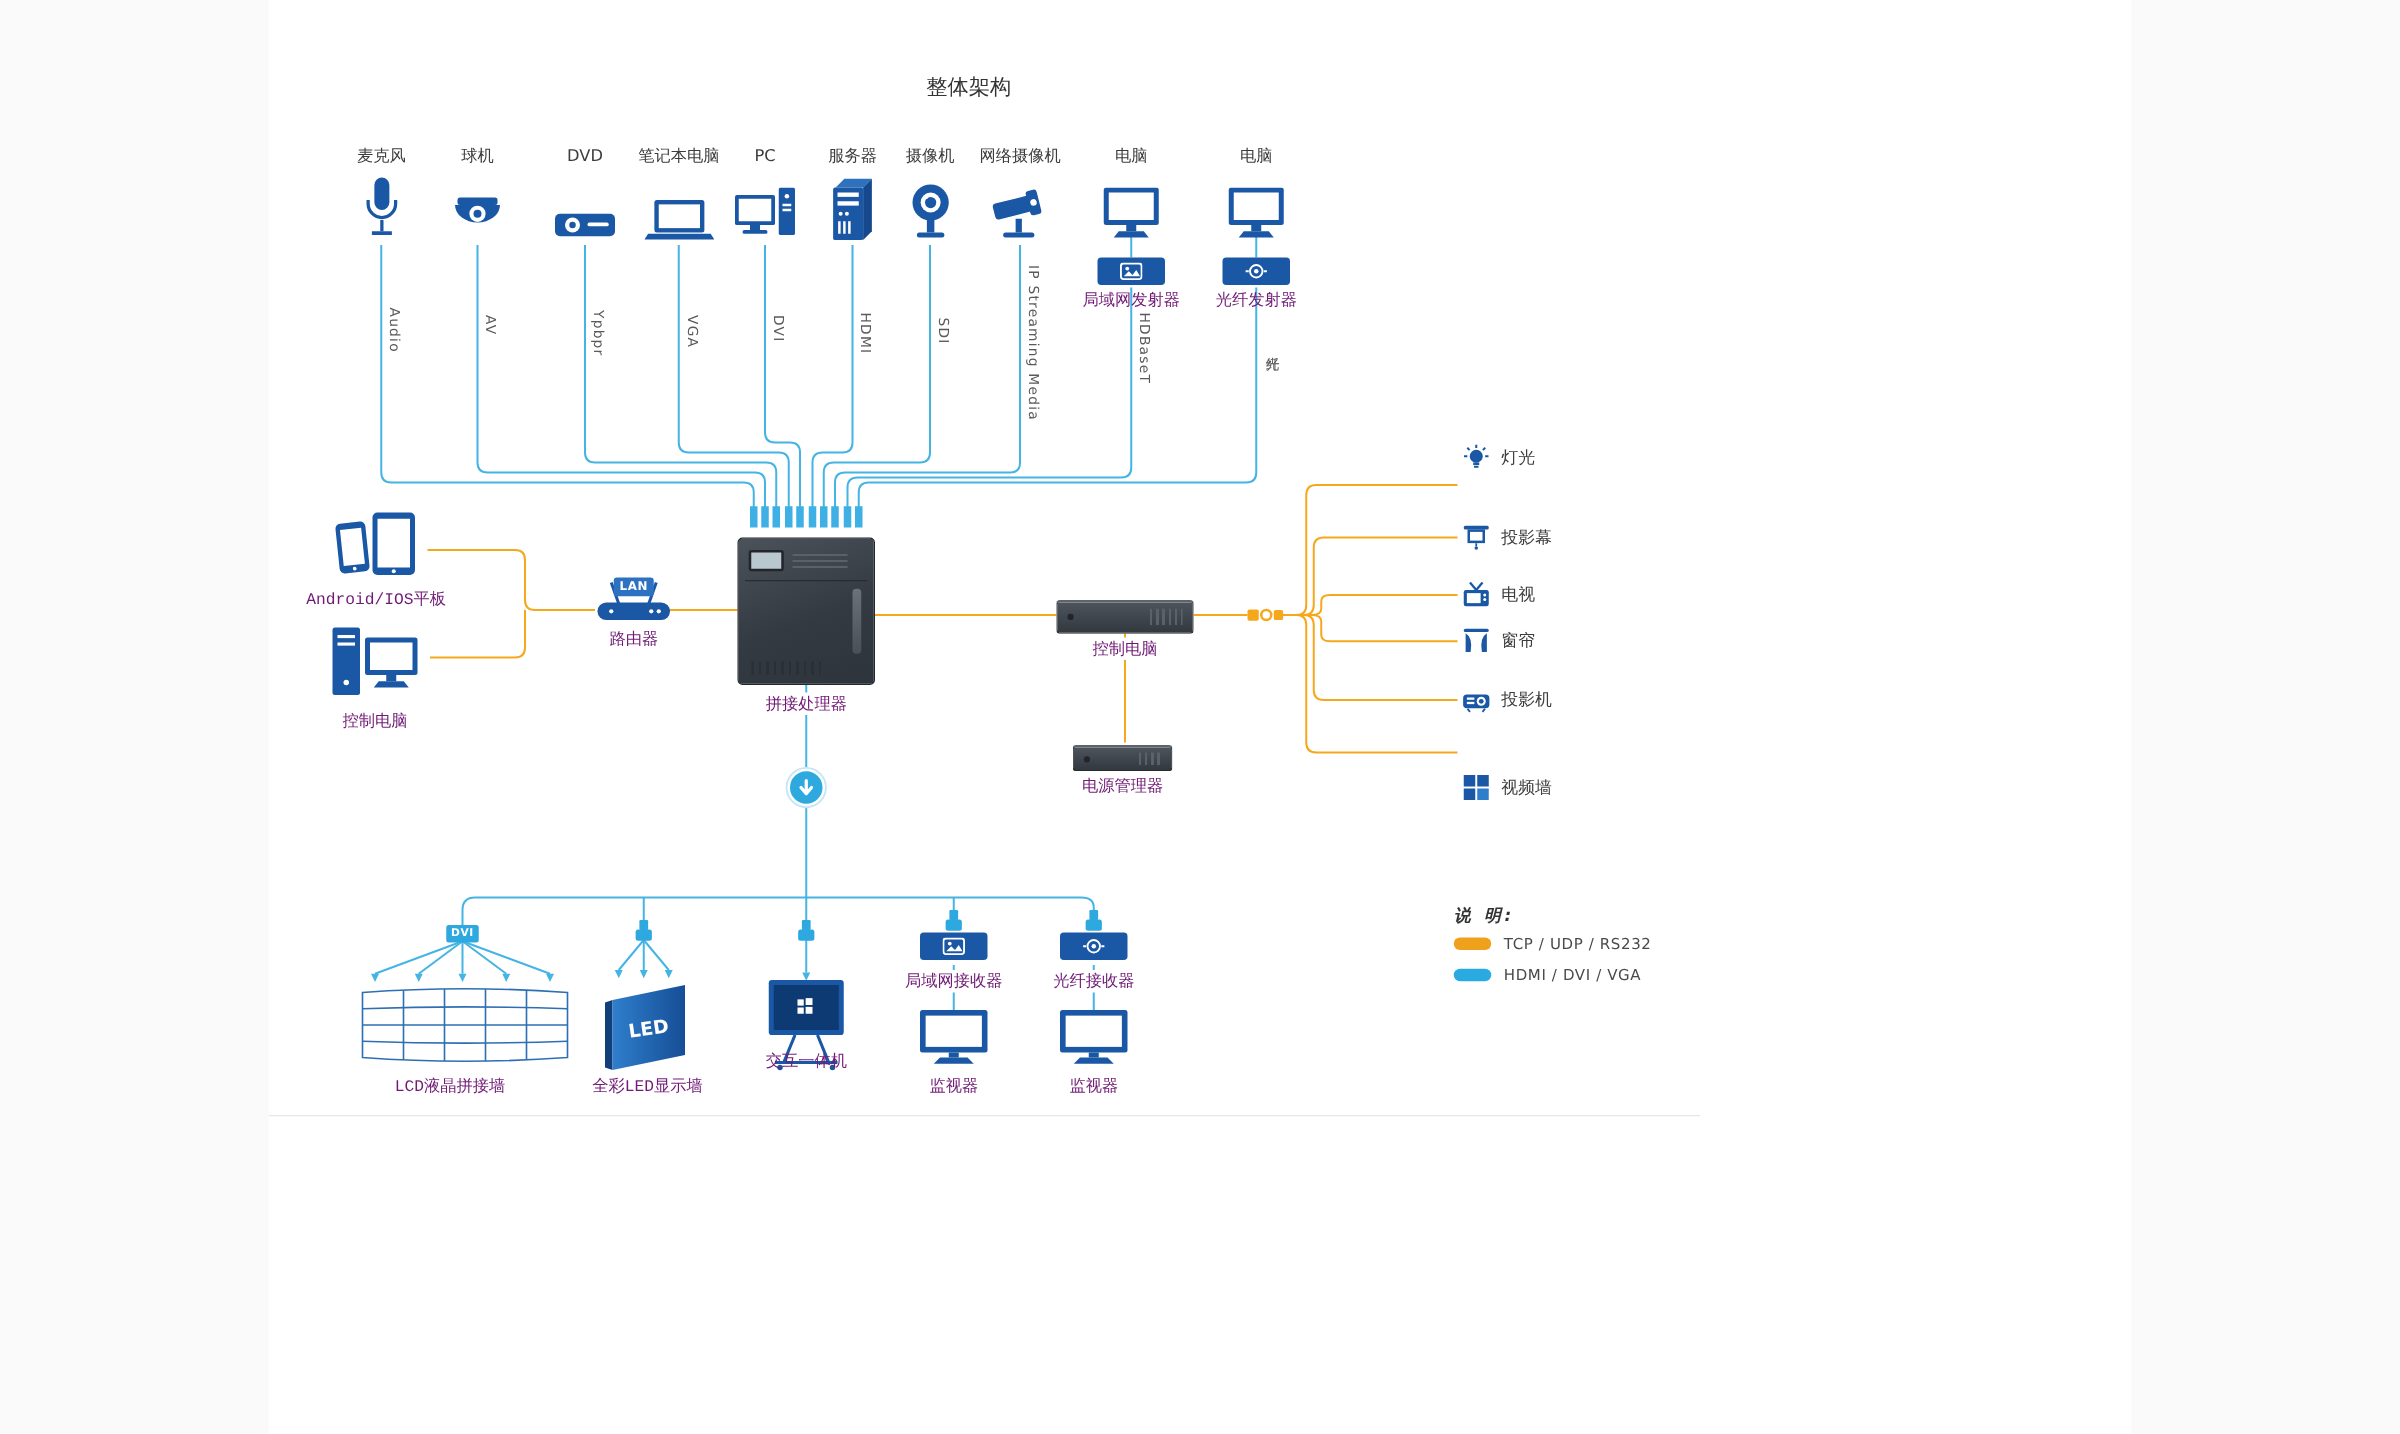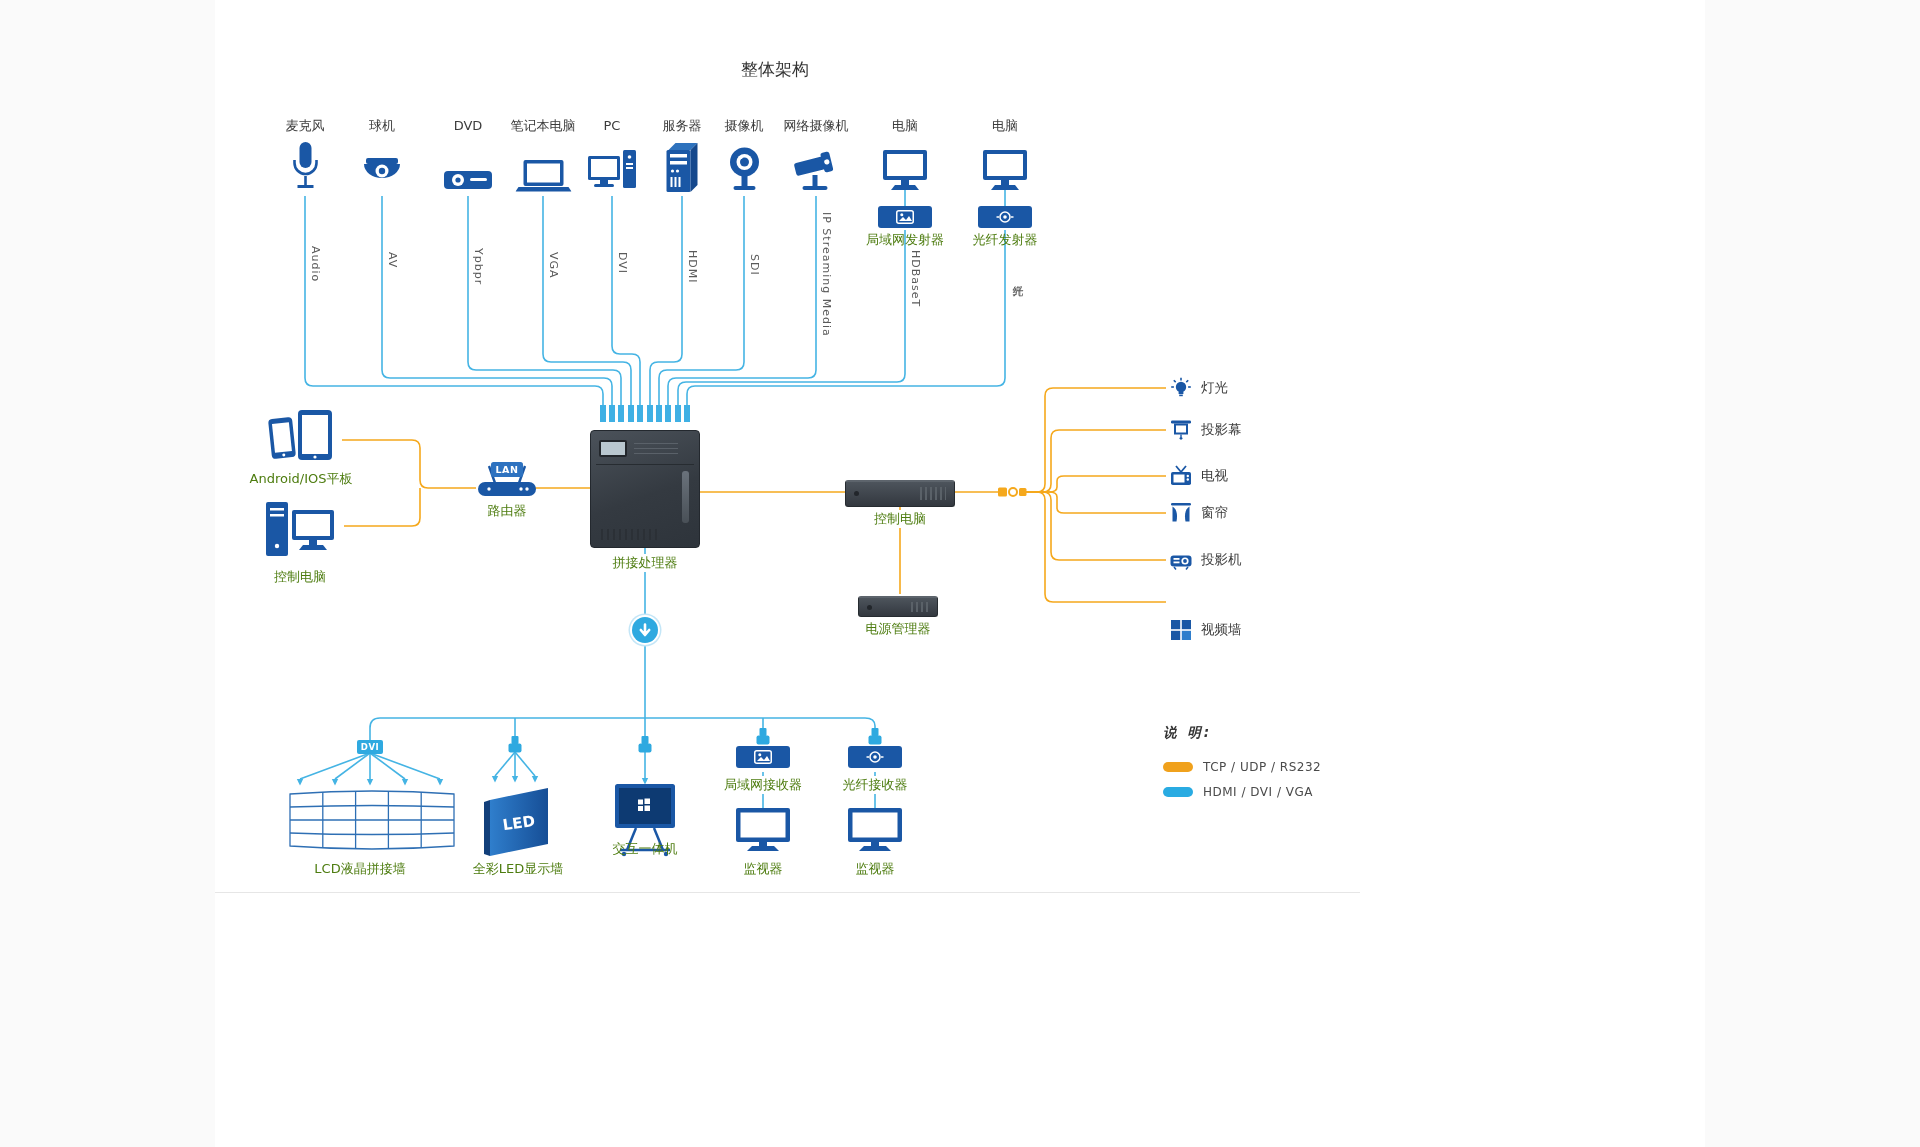--- a/index.html
+++ b/index.html
@@ -15,21 +15,21 @@
   .title { font-size:17px; color:#333; white-space:nowrap; z-index:2; }
 
   .input-cell { top:118px; transform:translateX(-50%); display:flex; flex-direction:column;
     align-items:center; width:max-content; z-index:2; }
   .dev-lbl { font-size:13px; color:#3c3c3c; height:16px; line-height:16px; white-space:nowrap; }
   .icon-slot { height:58px; display:flex; align-items:flex-end; justify-content:center; margin-top:2px; }
 
   .cable { writing-mode:vertical-rl; font-size:11px; color:#5a5a5a; letter-spacing:1px;
     white-space:nowrap; z-index:2; }
 
-  .small-lbl { font-size:13px; color:#4d7c0f; white-space:nowrap; z-index:2; }
+  .small-lbl { font-size:13px; color:#701a75; white-space:nowrap; z-index:2;font-family:Liberation Mono, monospace; }
   .on-line { background:#fff; padding:0 3px; z-index:3; }
 
   .tx-box { width:54px; height:22px; background:#1a57a5; border-radius:3px; display:flex;
     align-items:center; justify-content:center; z-index:2; }
 
   .processor { left:590px; top:430px; width:110px; height:118px; border-radius:4px;
     background:linear-gradient(160deg,#4b525a,#343a41 55%,#2e343b); border:1px solid #23282e; z-index:2; }
   .proc-screen { position:absolute; left:8px; top:9px; width:28px; height:17px; background:#b9c7cf;
     border:2px solid #22262b; border-radius:2px; }
   .proc-lines { position:absolute; left:43px; top:12px; width:44px; height:12px;
@@ -56,21 +56,21 @@
 
   .lan-badge { position:absolute; left:14px; top:6px; width:32px; height:15px; background:#2d72c0;
     border-radius:2.5px; color:#fff; font-size:9.5px; font-weight:bold; display:flex; align-items:center;
     justify-content:center; letter-spacing:.5px; }
 
   .out-row { left:1170px; display:flex; align-items:center; gap:9px; transform:translateY(-50%); z-index:2; }
   .out-lbl { font-size:13.5px; color:#3c3c3c; white-space:nowrap; }
 
   .legend { left:1163px; top:724px; z-index:2; }
   .legend-title { font-size:13.5px; font-weight:bold; font-style:italic; color:#333;
-    letter-spacing:3px; margin-bottom:18px; }
+    letter-spacing:3px; margin-bottom:6px; }
   .legend-row { display:flex; align-items:center; gap:10px; margin-bottom:11px; }
   .pill { width:30px; height:10px; border-radius:5px; display:inline-block; }
   .legend-lbl { font-size:12px; font-weight:normal; color:#4a4a4a; letter-spacing:.5px; white-space:nowrap; }
 
   .divider { left:215px; top:892px; width:1145px; height:1px; background:#e6e6e6; z-index:2; }
 </style>
 </head>
 <body>
 
 <div class="canvas">
@@ -398,21 +398,21 @@
     <div class="rack-dot"></div>
   </div>
   <div class="abs small-lbl cx on-line" style="left:900px; top:510px">控制电脑</div>
 
   <div class="abs rack" style="left:858px; top:596px; width:80px; height:21px">
     <div class="rack-vents" style="width:18px; height:10px; top:4px"></div>
     <div class="rack-dot" style="top:7px"></div>
   </div>
   <div class="abs small-lbl cx" style="left:898px; top:620px">电源管理器</div>
 
-  <div class="abs out-row" style="top:388px">
+  <div class="abs out-row" style="top:366px">
     <svg width="22" height="22" viewBox="0 0 22 22">
       <circle cx="11" cy="10" r="5.2" fill="#1a57a5"></circle>
       <rect x="8.6" y="15" width="4.8" height="2" fill="#1a57a5"></rect>
       <rect x="9.2" y="17.6" width="3.6" height="1.6" fill="#1a57a5"></rect>
       <g stroke="#1a57a5" stroke-width="1.6">
         <line x1="11" y1="0.8" x2="11" y2="3.4"></line>
         <line x1="3.8" y1="3.2" x2="5.7" y2="5.1"></line>
           <line x1="18.2" y1="3.2" x2="16.3" y2="5.1"></line>
         <line x1="1.2" y1="10" x2="3.9" y2="10"></line>
           <line x1="18.1" y1="10" x2="20.8" y2="10"></line>

